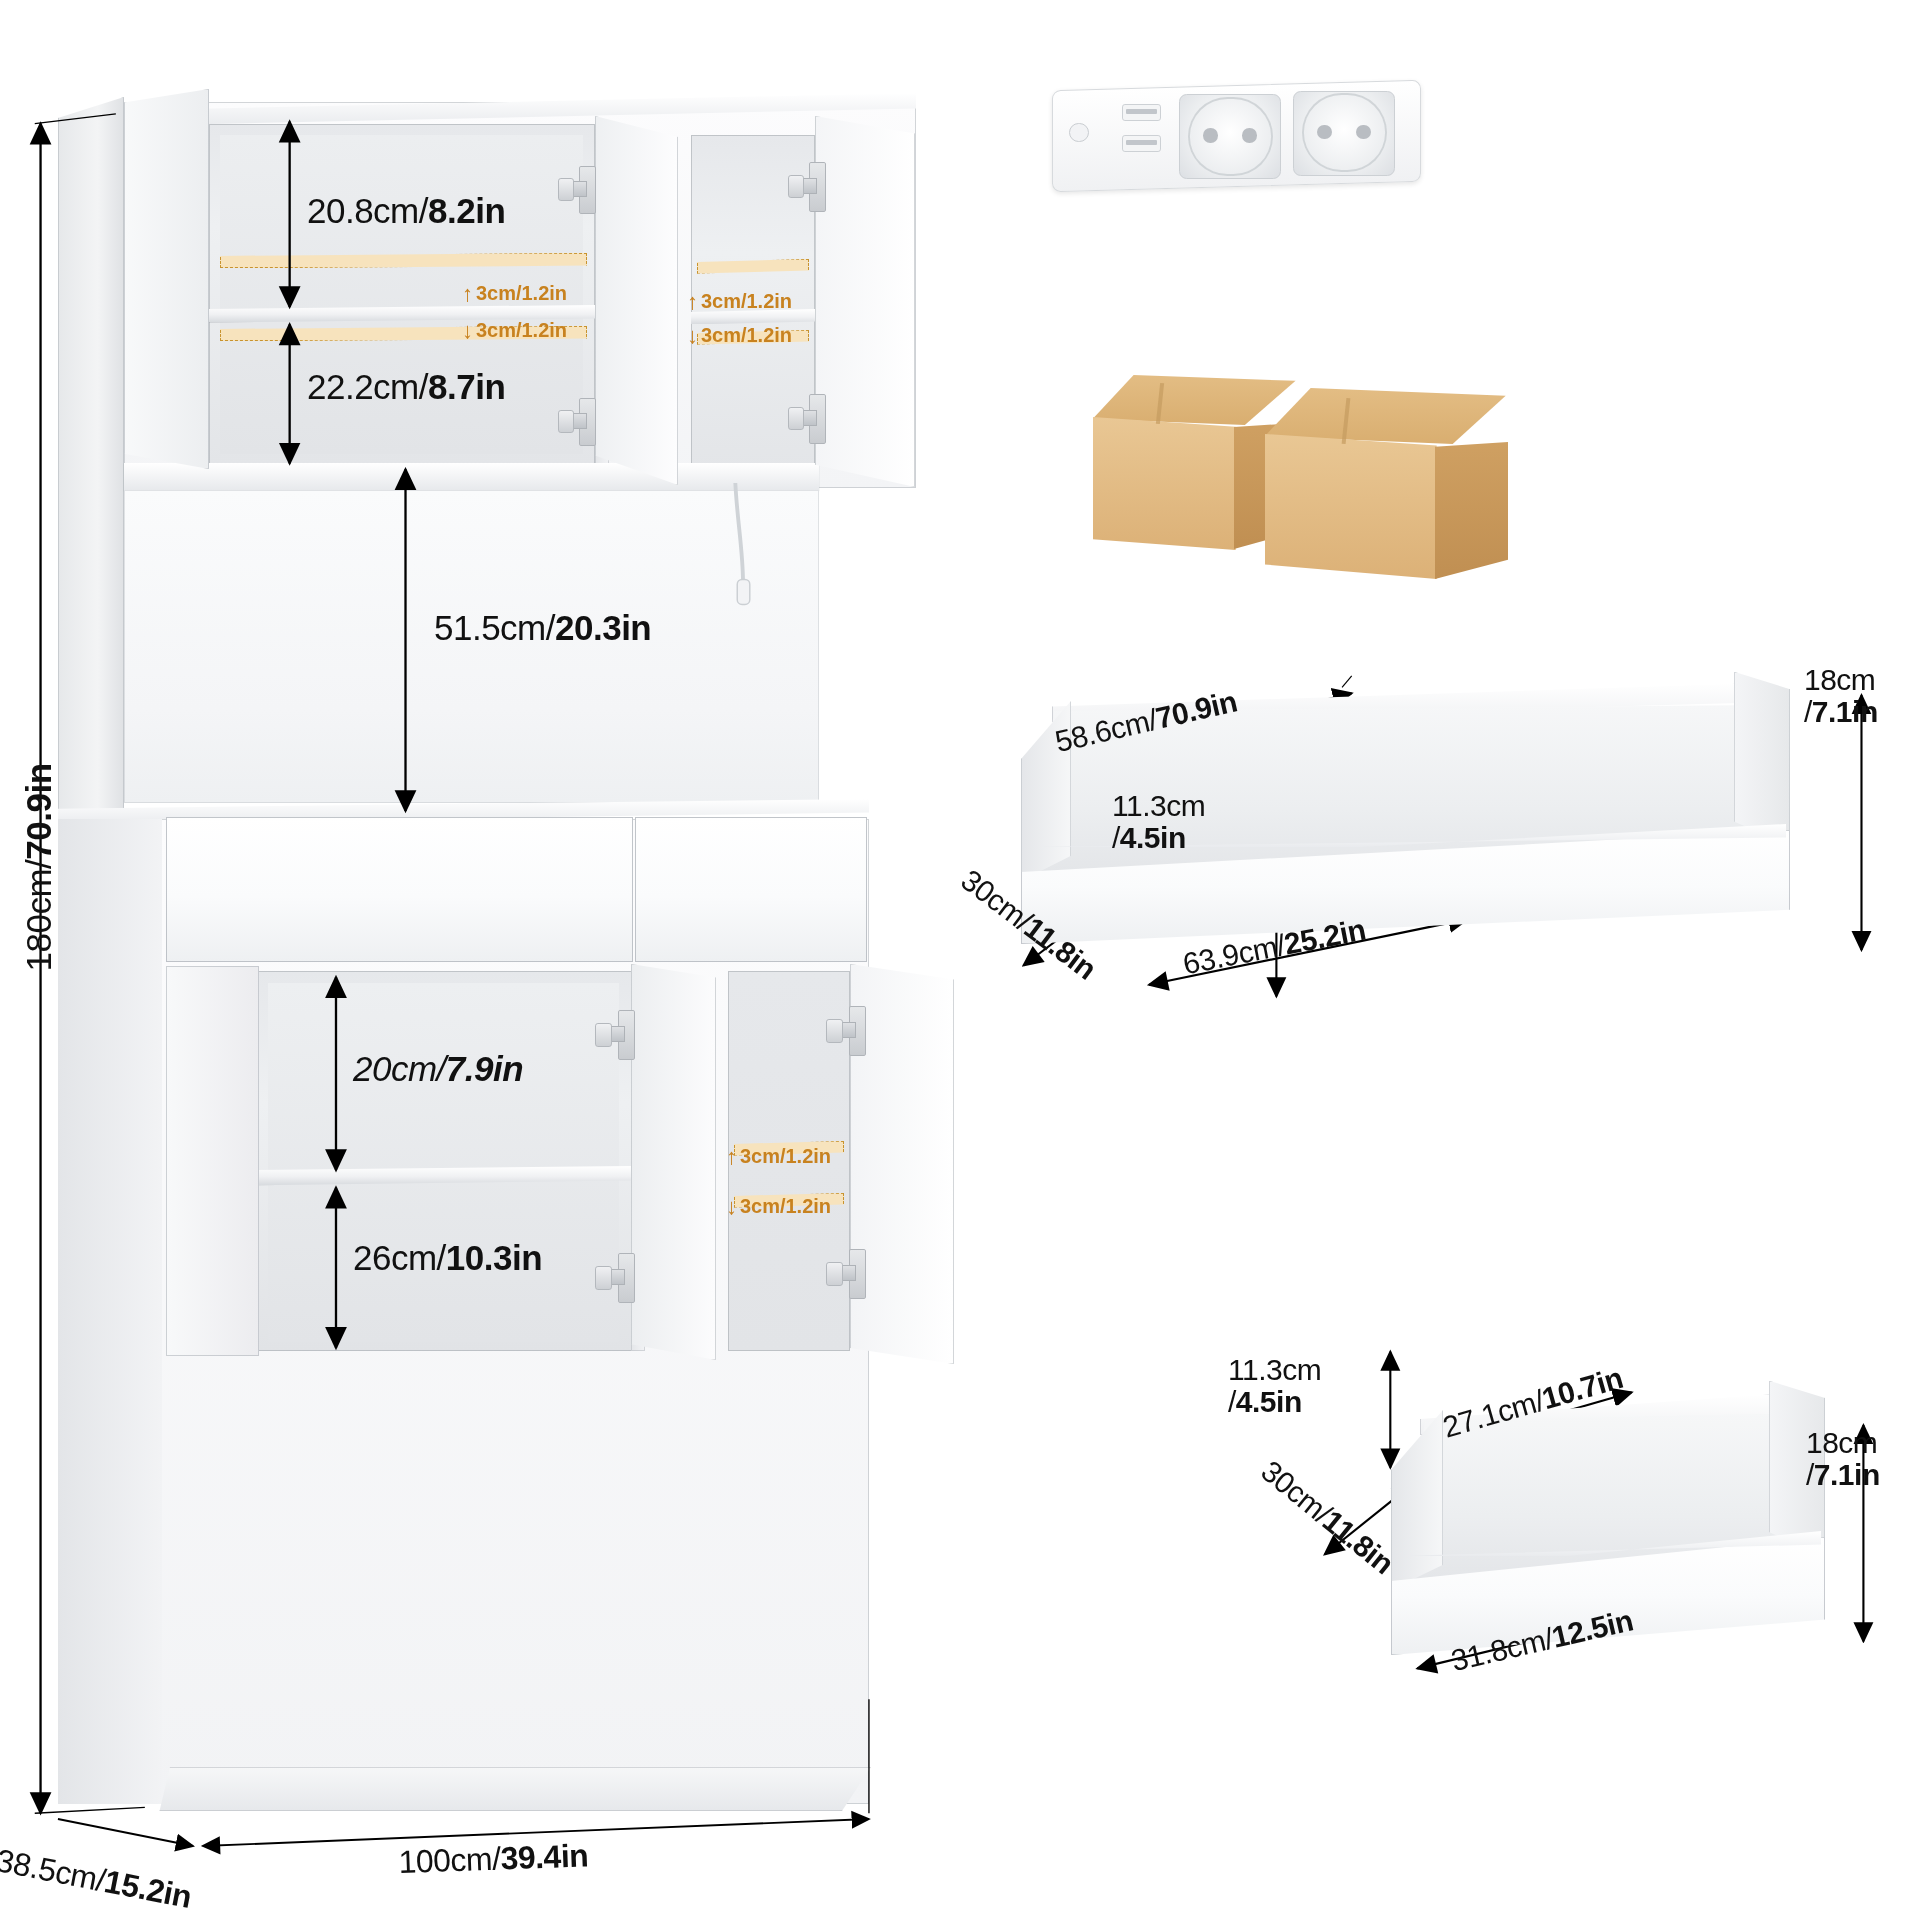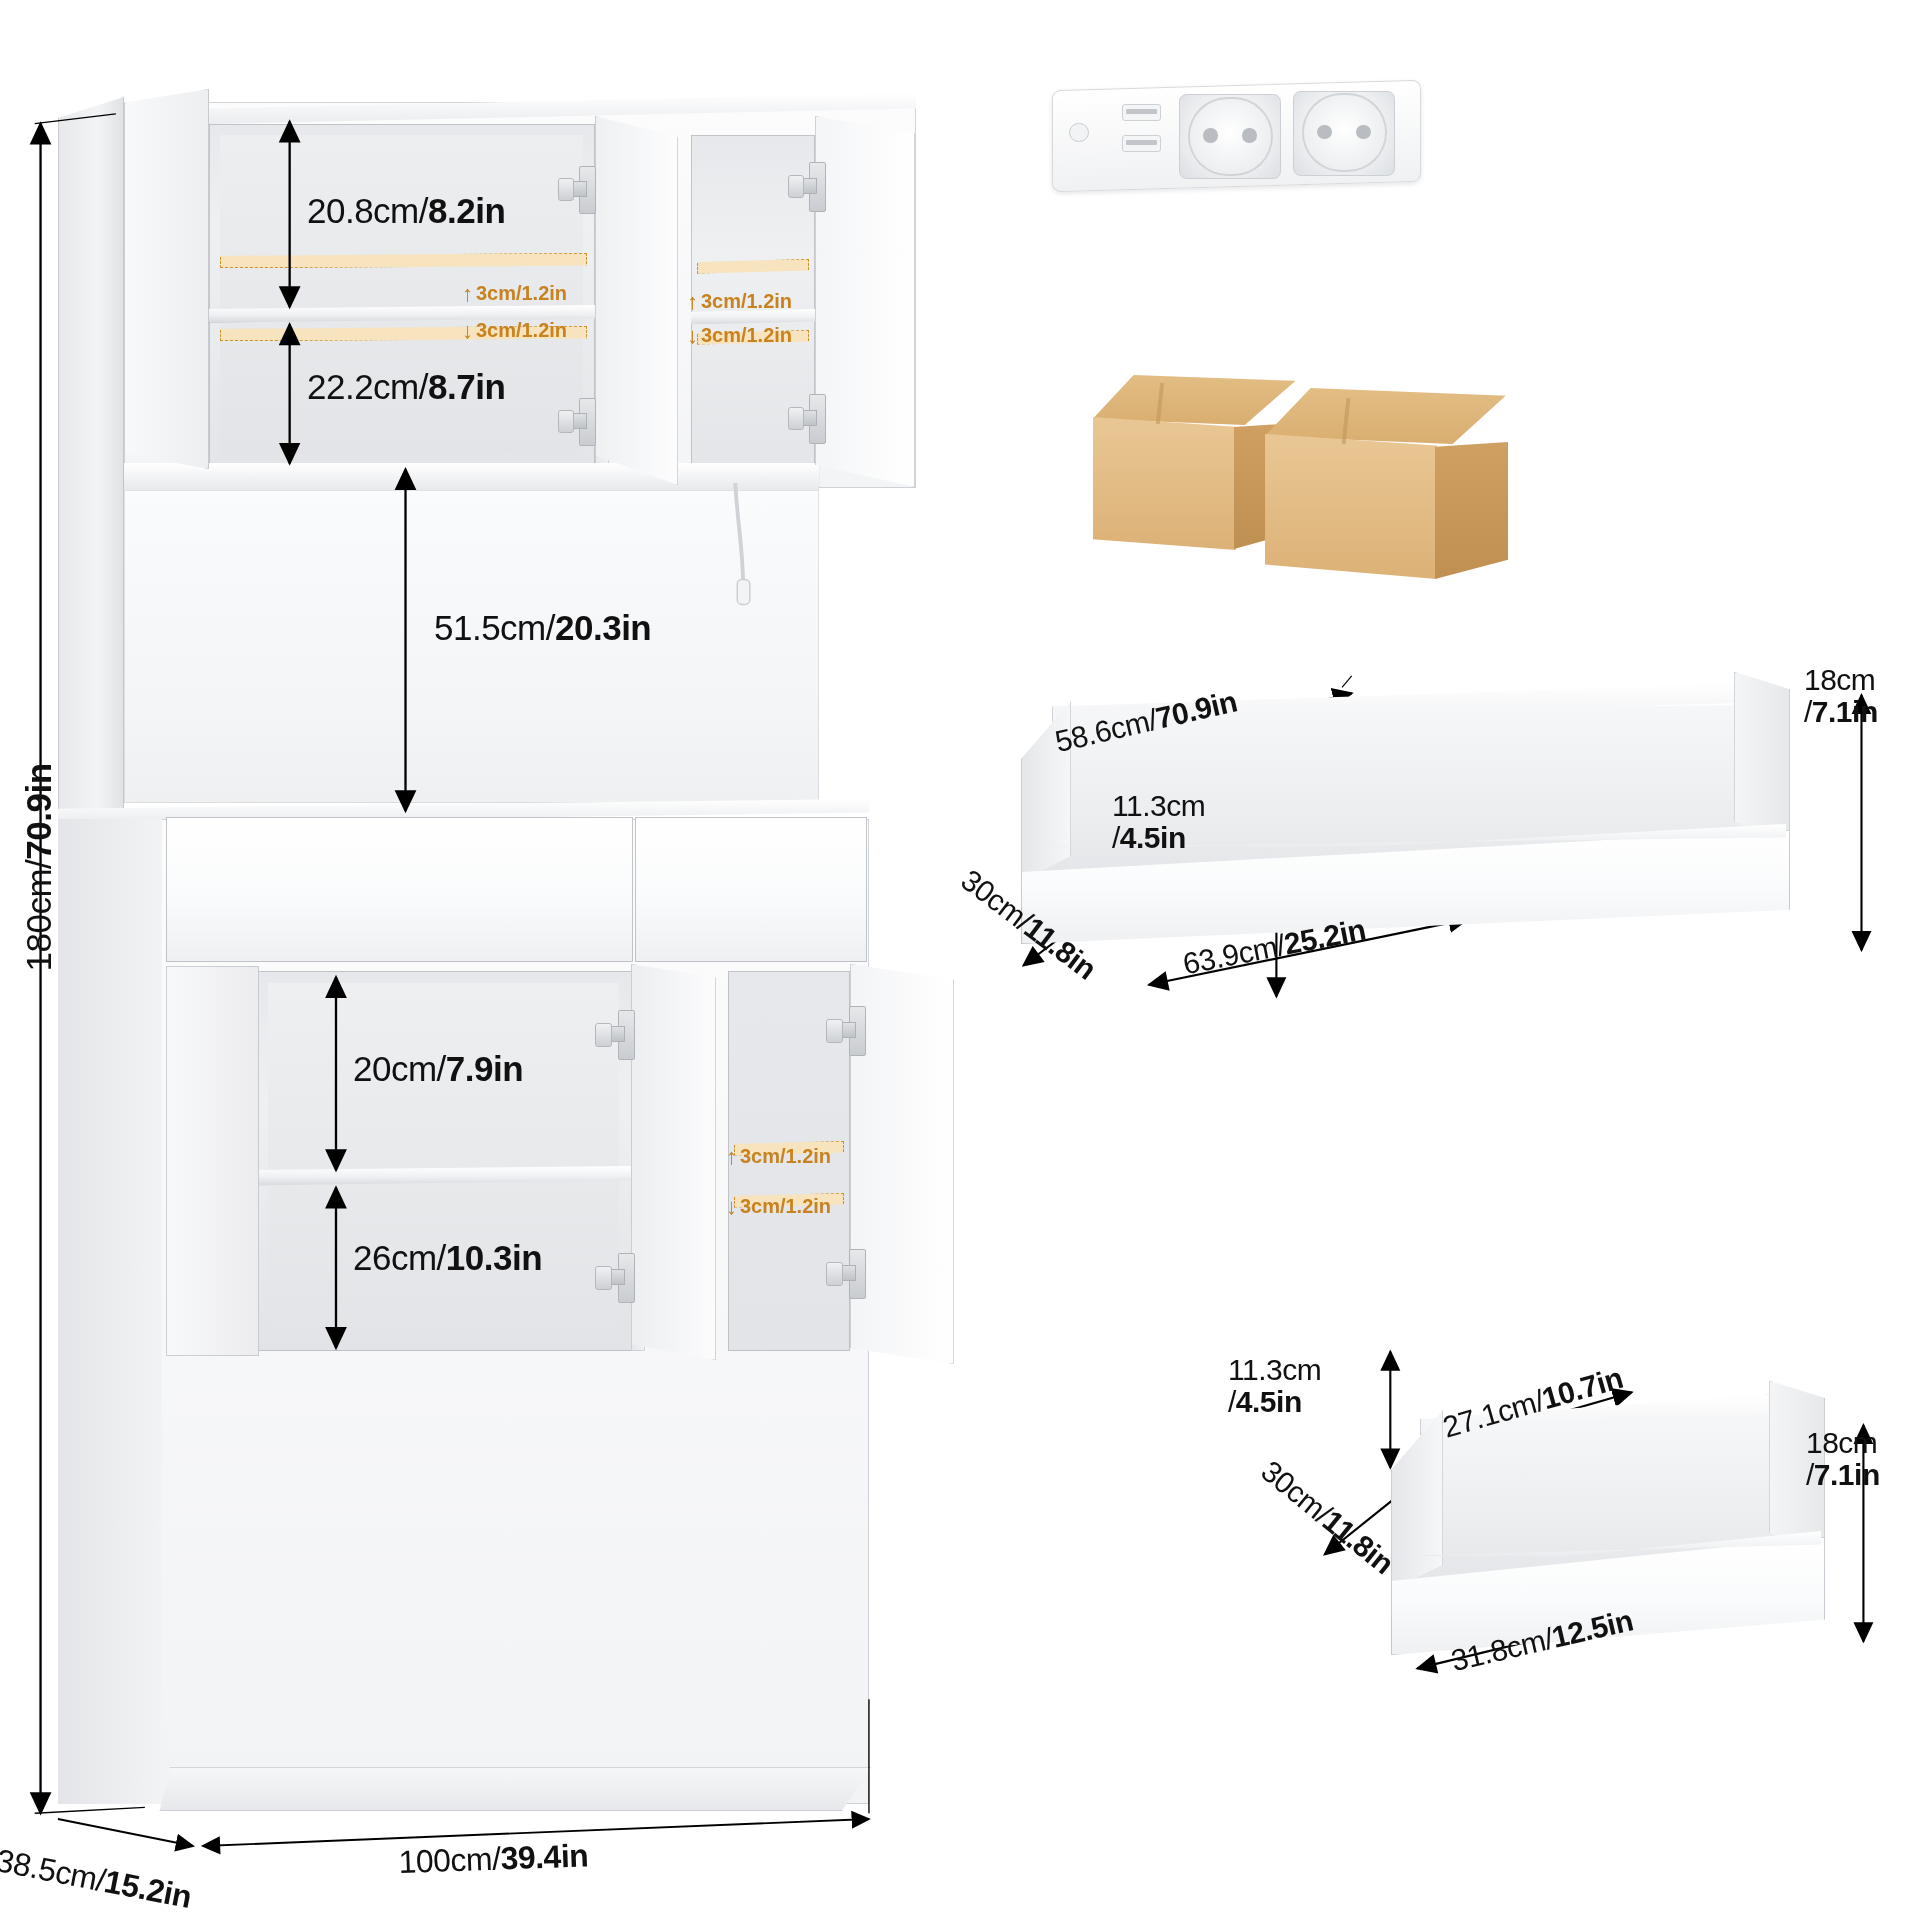--- a/index.html
+++ b/index.html
@@ -323,21 +323,21 @@
   </div>
 
   <div class="dim dim-36" style="left:307px;top:367px;">
     <span class="cm">22.2cm</span><span>/</span><b>8.7in</b>
   </div>
 
   <div class="dim dim-36" style="left:434px;top:608px;">
     <span class="cm">51.5cm</span><span>/</span><b>20.3in</b>
   </div>
 
-  <div class="dim dim-36" style="left:353px;top:1049px;">
+  <div class="dim dim-36" style="left:353px;top:1049px;font-style:italic;">
     <span class="cm">20cm</span><span>/</span><b>7.9in</b>
   </div>
   <div class="dim dim-36" style="left:353px;top:1238px;">
     <span class="cm">26cm</span><span>/</span><b>10.3in</b>
   </div>
 
   <div class="dim dim-33" style="left:0px;top:1842px;transform:rotate(11deg);transform-origin:left top;">
     <span class="cm">38.5cm</span><span>/</span><b>15.2in</b>
   </div>
   <div class="dim dim-33" style="left:398px;top:1844px;transform:rotate(-2deg);transform-origin:left top;">

